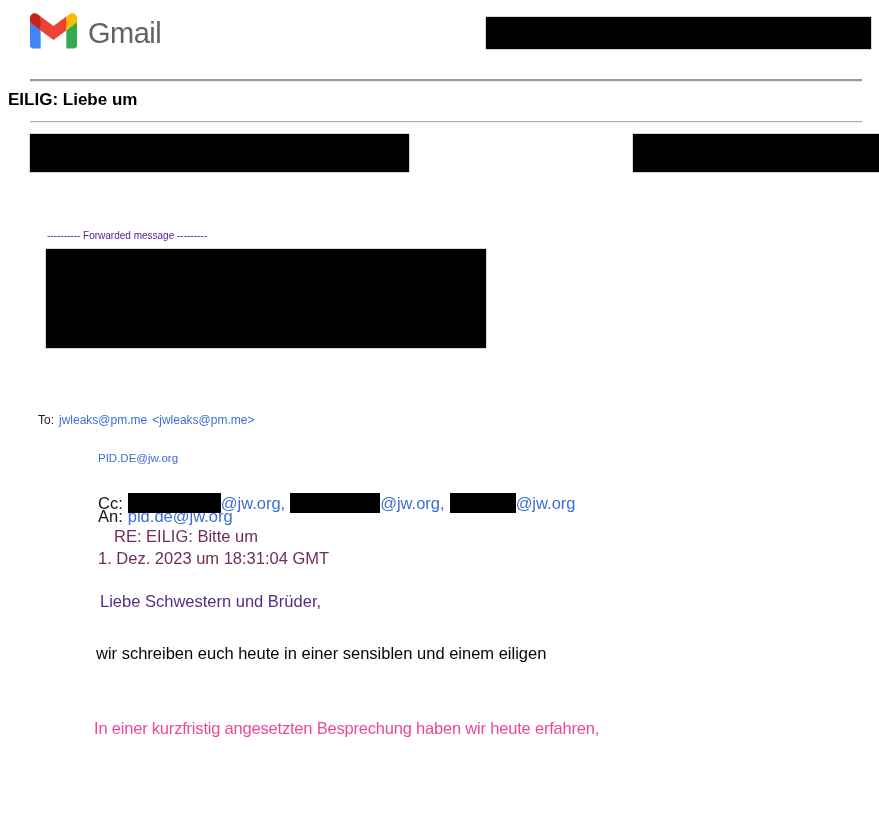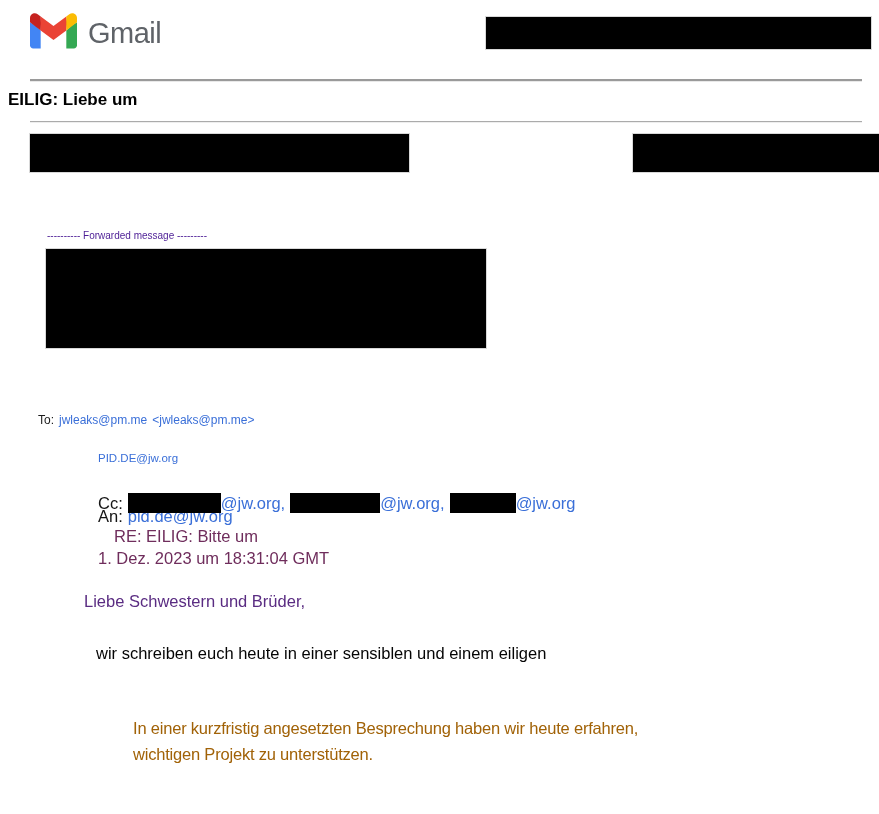--- a/index.html
+++ b/index.html
@@ -61,30 +61,30 @@
   .an-line .link{margin-left:5px;}
   .redact-inline{
     display:inline-block;background:#000;height:20px;
     vertical-align:-4px;
   }
   .redact-cc1{width:93px;margin-left:5px;}
   .redact-cc2{width:90px;margin-left:5px;}
   .redact-cc3{width:66px;margin-left:5px;}
   
   .greeting{
-    position:absolute;left:84px;top:592px;
+    position:absolute;left:100px;top:592px;
     font-size:16.5px;color:#5a2c82;
   }
   .para1{
     position:absolute;left:96px;top:642px;
     font-size:16.5px;color:#050505;line-height:23px;
   }
   .para2{
     position:absolute;left:94px;top:715px;
-    font-size:16.5px;color:#a16207;line-height:26px;letter-spacing:-0.2px;margin-left:39px;
+    font-size:16.5px;color:#ec4899;line-height:26px;letter-spacing:-0.2px;
   }
 </style>
 </head>
 <body>
 
 <div class="page">
 
   <span class="logo-m">
     <svg viewBox="0 0 256 193" width="47" height="36" xmlns="http://www.w3.org/2000/svg">
       <path fill="#4285F4" d="M58.182 192.05V93.14L27.507 65.077 0 49.504v125.091c0 9.658 7.825 17.455 17.455 17.455z"></path>
@@ -122,16 +122,15 @@
   <div class="hline date-line">1. Dez. 2023 um 18:31:04 GMT</div>
 
   <div class="greeting">Liebe Schwestern und Brüder,</div>
 
   <div class="para1">
     <div>wir schreiben euch heute in einer sensiblen und einem eiligen</div>
   </div>
 
   <div class="para2">
     <div>In einer kurzfristig angesetzten Besprechung haben wir heute erfahren,</div>
-    <div>wichtigen Projekt zu unterstützen.</div>
   </div>
 
 </div>
 
 </body></html>

